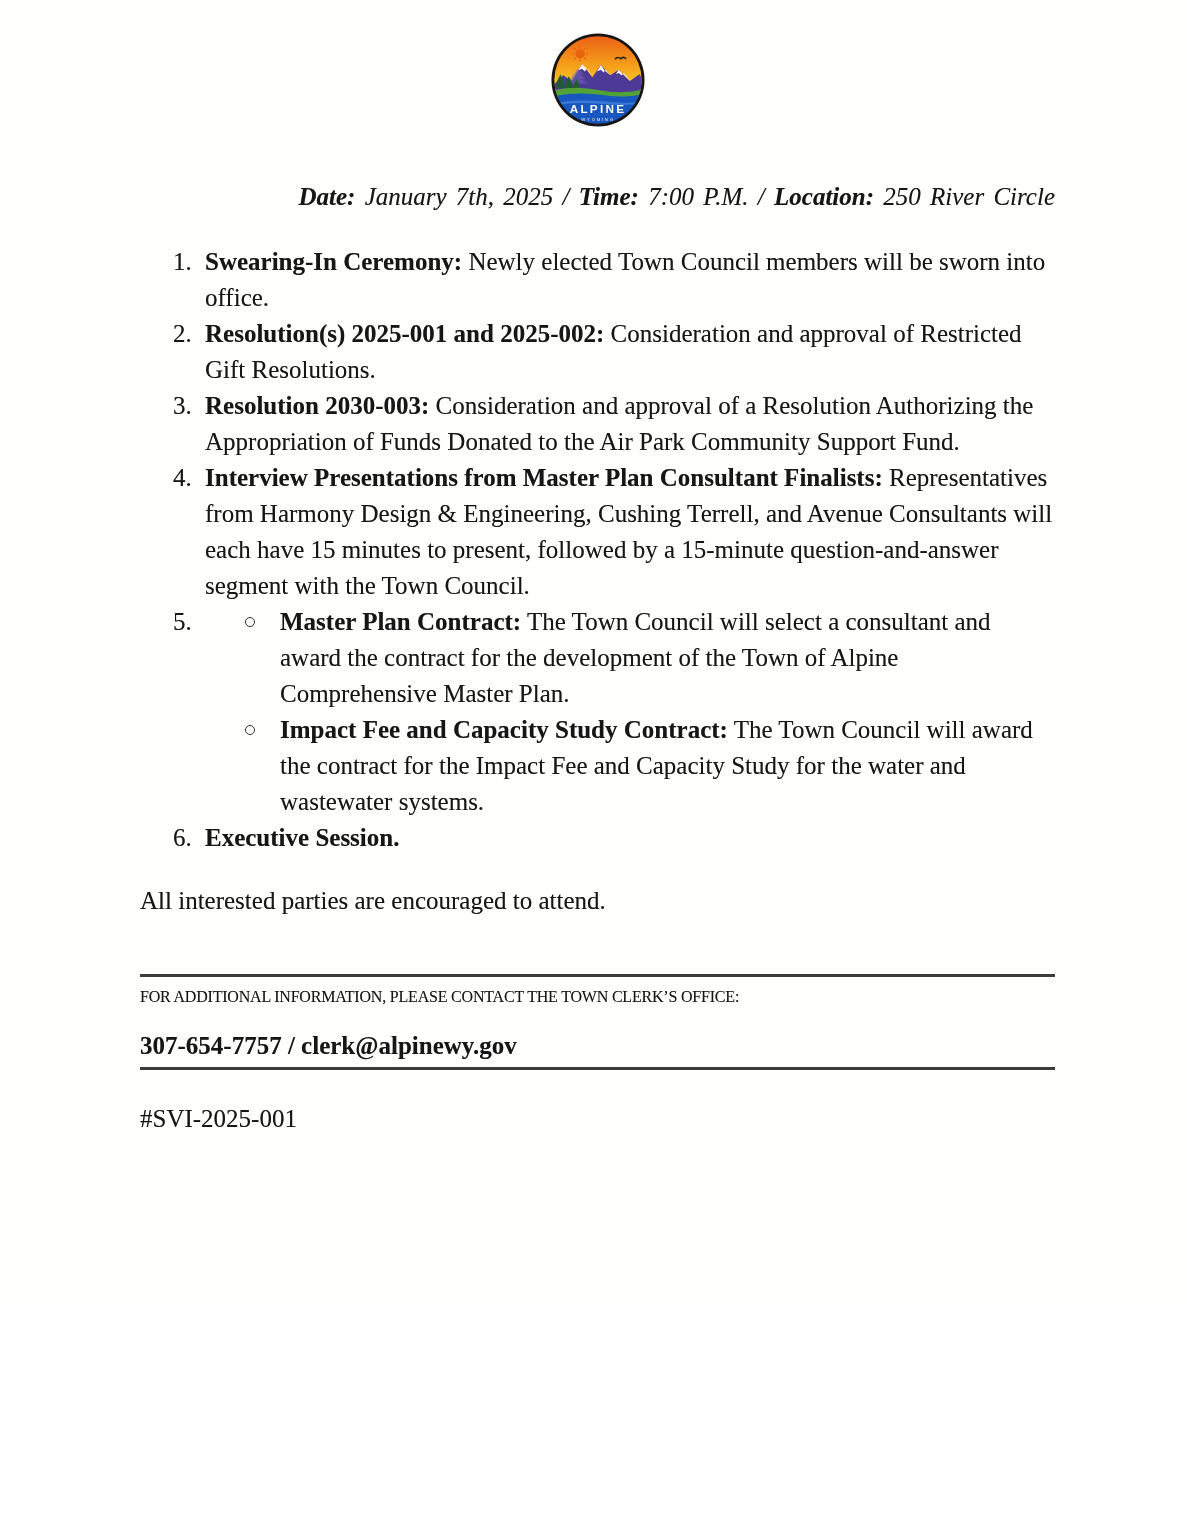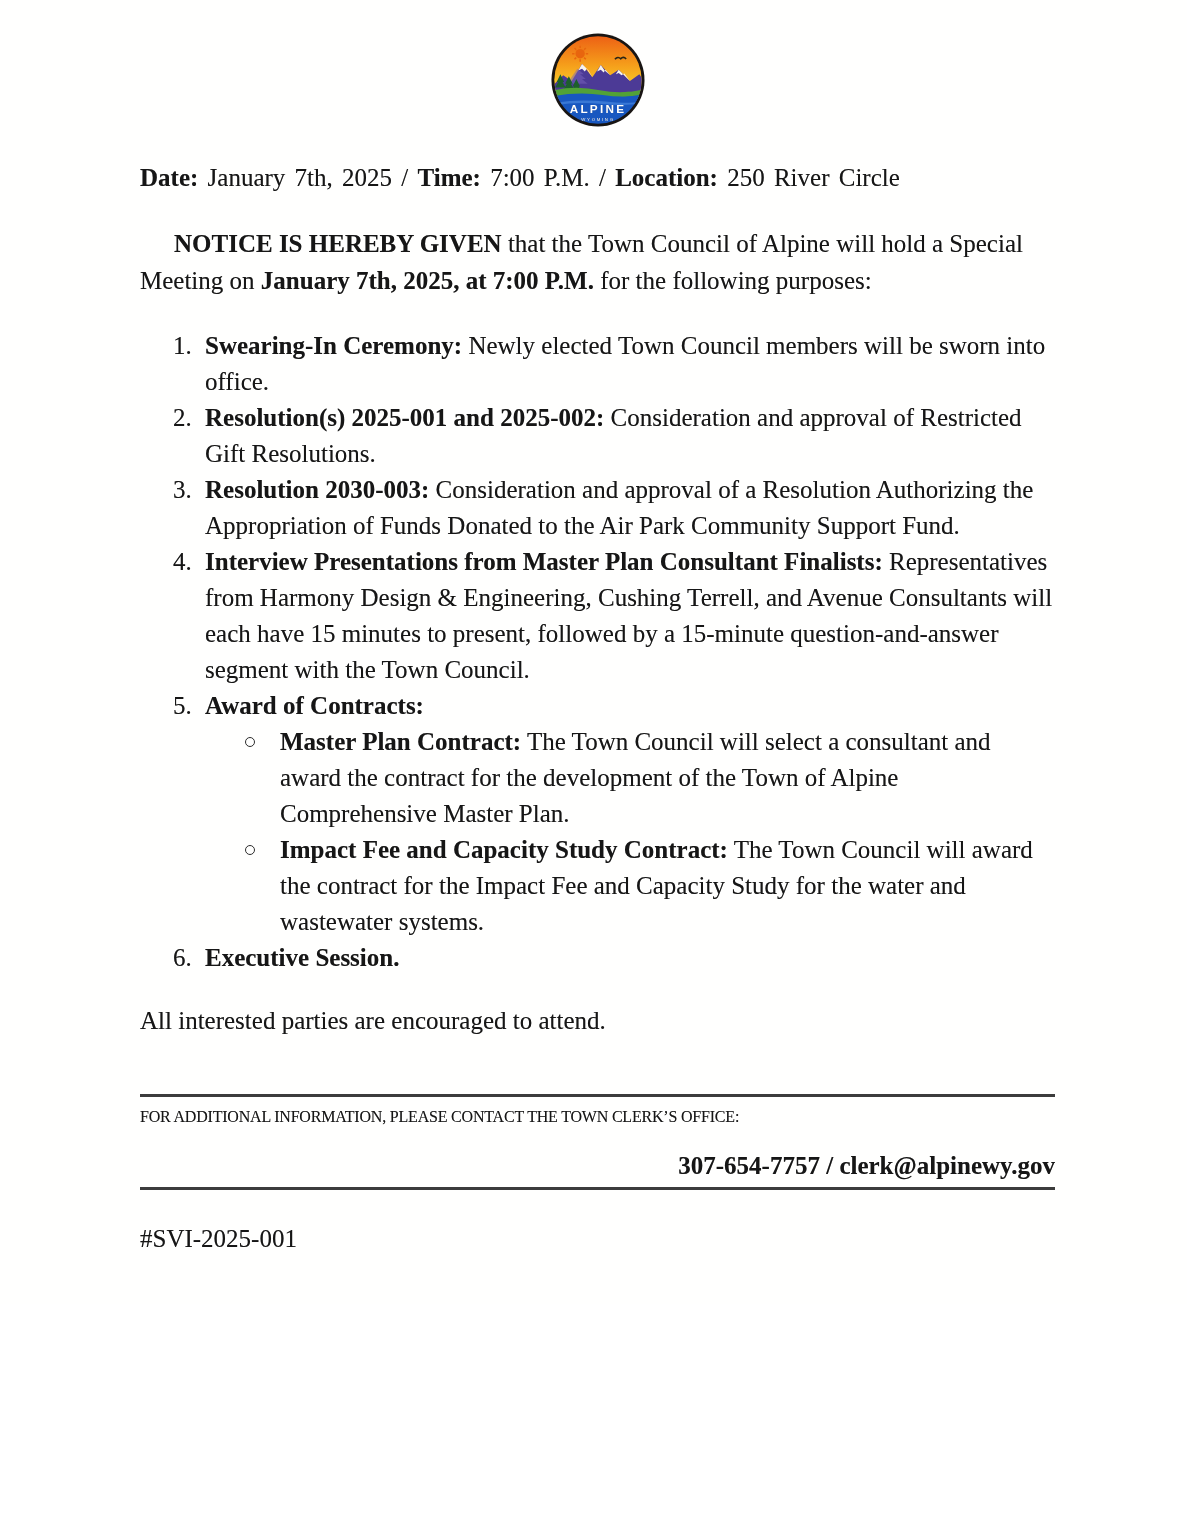--- a/index.html
+++ b/index.html
@@ -8,35 +8,35 @@
     box-sizing:border-box;width:1187px;height:1304px;background:#fffffe;
     padding:33px 132px 0 140px;
     font-family:"Liberation Serif", serif;
     font-size:25px;line-height:36px;color:#161616;
     text-shadow:0 0 0.5px rgba(20,20,20,.4);
   }
   .seal-wrap{text-align:center;}
   .seal-wrap svg{display:block;margin:0 auto;}
   .titles{margin-top:12px;text-align:center;font-weight:700;font-size:24px;line-height:31px;letter-spacing:.2px;}
   .bold{font-weight:700;}
-  .date-line{margin:33px 0 0;text-align:left;word-spacing:3px;}
+  .date-line{margin:52px 0 0;text-align:right;word-spacing:3px;font-style:italic;}
   p{margin:0;}
   .notice{margin:29px 0 0;text-indent:34px;line-height:37px;}
   .agenda{margin-top:29px;}
   .agenda-item{display:flex;padding-left:33px;}
   .agenda-item .num{flex:0 0 32px;}
   .item-body{flex:1;}
   .sub-item{display:flex;padding-left:40px;}
   .sub-dot{flex:0 0 8px;width:8px;height:8px;border:1.5px solid #2d2d2d;border-radius:50%;margin:13px 25px 0 0;}
   .sub-body{flex:1;}
   .attend{margin-top:27px;}
   .footer{margin-top:55px;}
   .rule{border:0;border-top:3px solid #3c3c3c;margin:0;}
   .contact-heading{font-size:16px;line-height:36px;padding-top:2px;white-space:nowrap;letter-spacing:-0.2px;}
-  .contact-line{margin-top:13px;text-align:right;font-weight:700;}
+  .contact-line{margin-top:13px;text-align:left;font-weight:700;}
   .rule-2{margin-top:3px;}
   .doc-number{margin-top:31px;}
 </style>
 </head>
 <body>
 
 <div class="page">
 
   <div class="seal-wrap">
     <svg width="94" height="94" viewBox="0 0 100 100">
@@ -94,26 +94,20 @@
     <span class="bold">Date:</span>
     <span>January 7th, 2025</span>
     <span>/</span>
     <span class="bold">Time:</span>
     <span>7:00 P.M.</span>
     <span>/</span>
     <span class="bold">Location:</span>
     <span>250 River Circle</span>
   </p>
 
-  <p class="notice">
-    <span class="bold">NOTICE IS HEREBY GIVEN</span>
-    <span>that the Town Council of Alpine will hold a Special Meeting on</span>
-    <span class="bold">January 7th, 2025, at 7:00 P.M.</span>
-    <span>for the following purposes:</span>
-  </p>
 
   <div class="agenda">
 
     <div class="agenda-item">
       <span class="num">1.</span>
       <div class="item-body">
         <span class="bold">Swearing-In Ceremony:</span>
         <span>Newly elected Town Council members will be sworn into office.</span>
       </div>
     </div>
@@ -138,21 +132,20 @@
       <span class="num">4.</span>
       <div class="item-body">
         <span class="bold">Interview Presentations from Master Plan Consultant Finalists:</span>
         <span>Representatives from Harmony Design &amp; Engineering, Cushing Terrell, and Avenue Consultants will each have 15 minutes to present, followed by a 15-minute question-and-answer segment with the Town Council.</span>
       </div>
     </div>
 
     <div class="agenda-item">
       <span class="num">5.</span>
       <div class="item-body">
-        <div><span class="bold">Award of Contracts:</span></div>
         <div class="sub-item">
           <span class="sub-dot"></span>
           <div class="sub-body">
             <span class="bold">Master Plan Contract:</span>
             <span>The Town Council will select a consultant and award the contract for the development of the Town of Alpine Comprehensive Master Plan.</span>
           </div>
         </div>
         <div class="sub-item">
           <span class="sub-dot"></span>
           <div class="sub-body">

